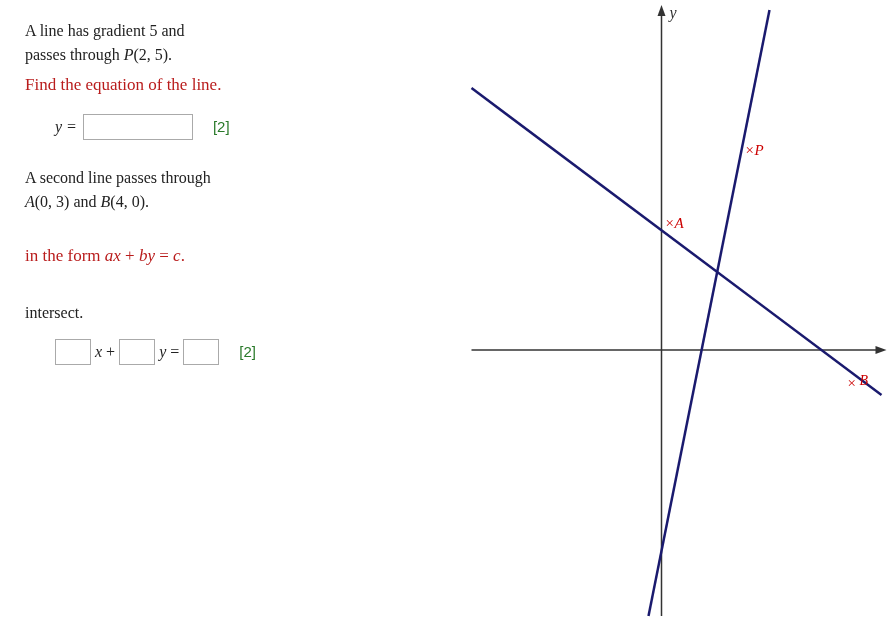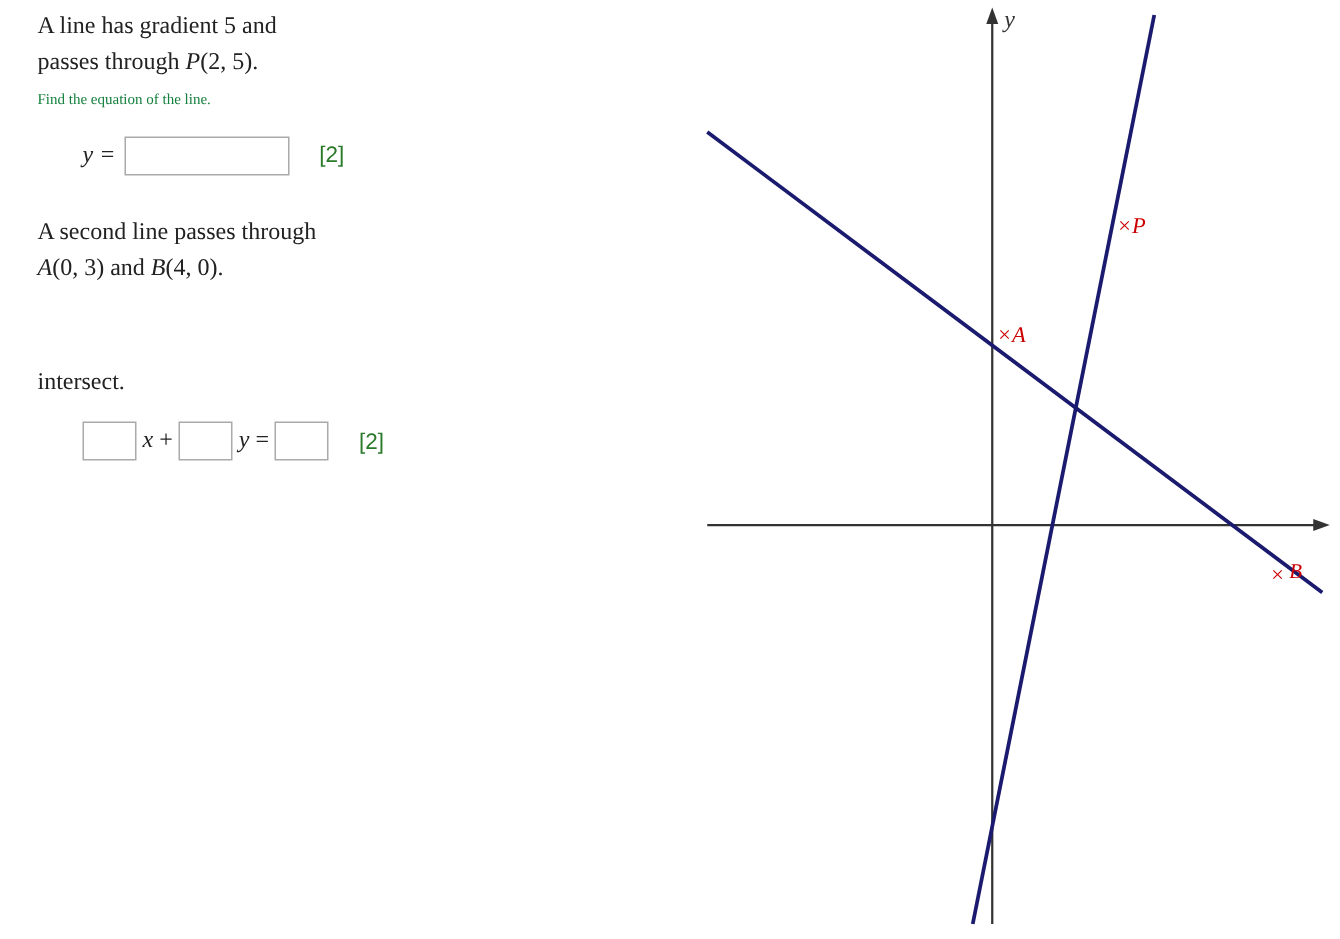--- a/index.html
+++ b/index.html
@@ -9,21 +9,21 @@
       font-size: 16px;
       color: #222;
       width: 893px;
       height: 626px;
       overflow: hidden;
       display: flex;
     }
 
     .left-panel {
       width: 460px;
-      padding: 6px 25px;
+      padding: 19px 25px;
       flex-shrink: 0;
     }
 
     .right-panel {
       flex: 1;
       position: relative;
       overflow: hidden;
     }
 
     .problem-block {
@@ -33,22 +33,22 @@
     .problem-text {
       font-size: 16px;
       line-height: 1.5;
       color: #222;
       margin-bottom: 6px;
     }
 
     .italic { font-style: italic; }
 
     .blue-question {
-      color: #15803d;
-      font-size: 10px;
+      color: #b91c1c;
+      font-size: 17px;
       line-height: 1.45;
       margin-bottom: 8px;
     }
 
     .answer-row {
       display: flex;
       align-items: center;
       gap: 6px;
       margin: 8px 0 8px 30px;
     }
@@ -152,20 +152,21 @@
     </div>
   </div>
 
   <div class="problem-block">
     <div class="problem-text">
       <span>A second line passes through</span><br>
       <span><span class="italic">A</span>(0, 3) and <span class="italic">B</span>(4, 0).</span>
     </div>
     <div class="blue-question">
       <br>
+      <span>in the form <span class="italic">ax</span> + <span class="italic">by</span> = <span class="italic">c</span>.</span>
     </div>
     <div class="problem-text">
       <br>
       <span>intersect.</span>
     </div>
     <div class="marks-row">
       <div class="second-eq-row">
         <input type="text" class="input-small" style="">
         <span style="font-size:16px;"><span class="italic">x</span> +</span>
         <input type="text" class="input-small" style="">

